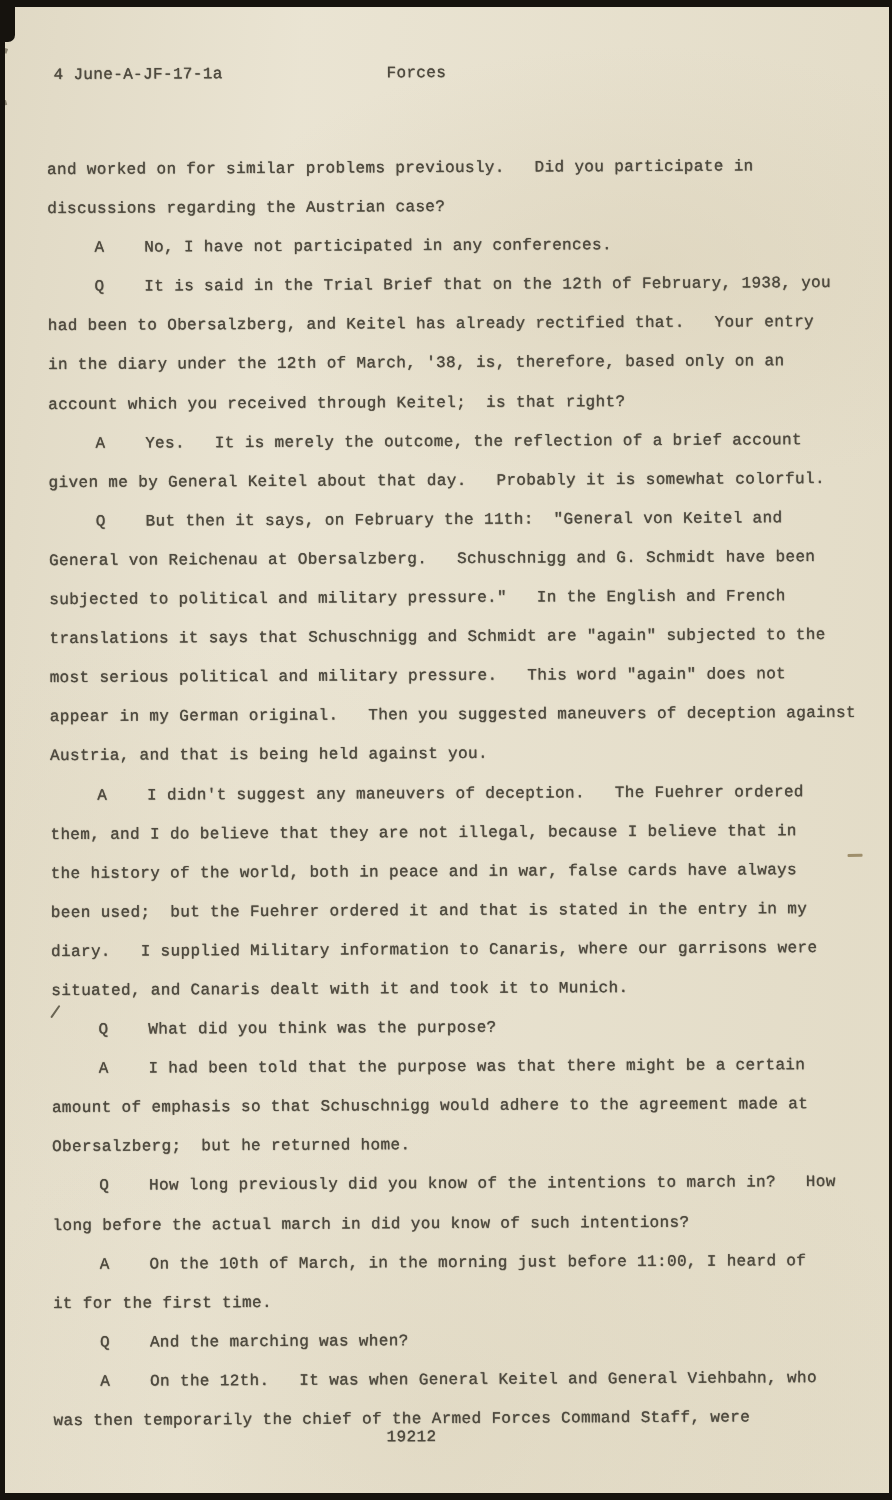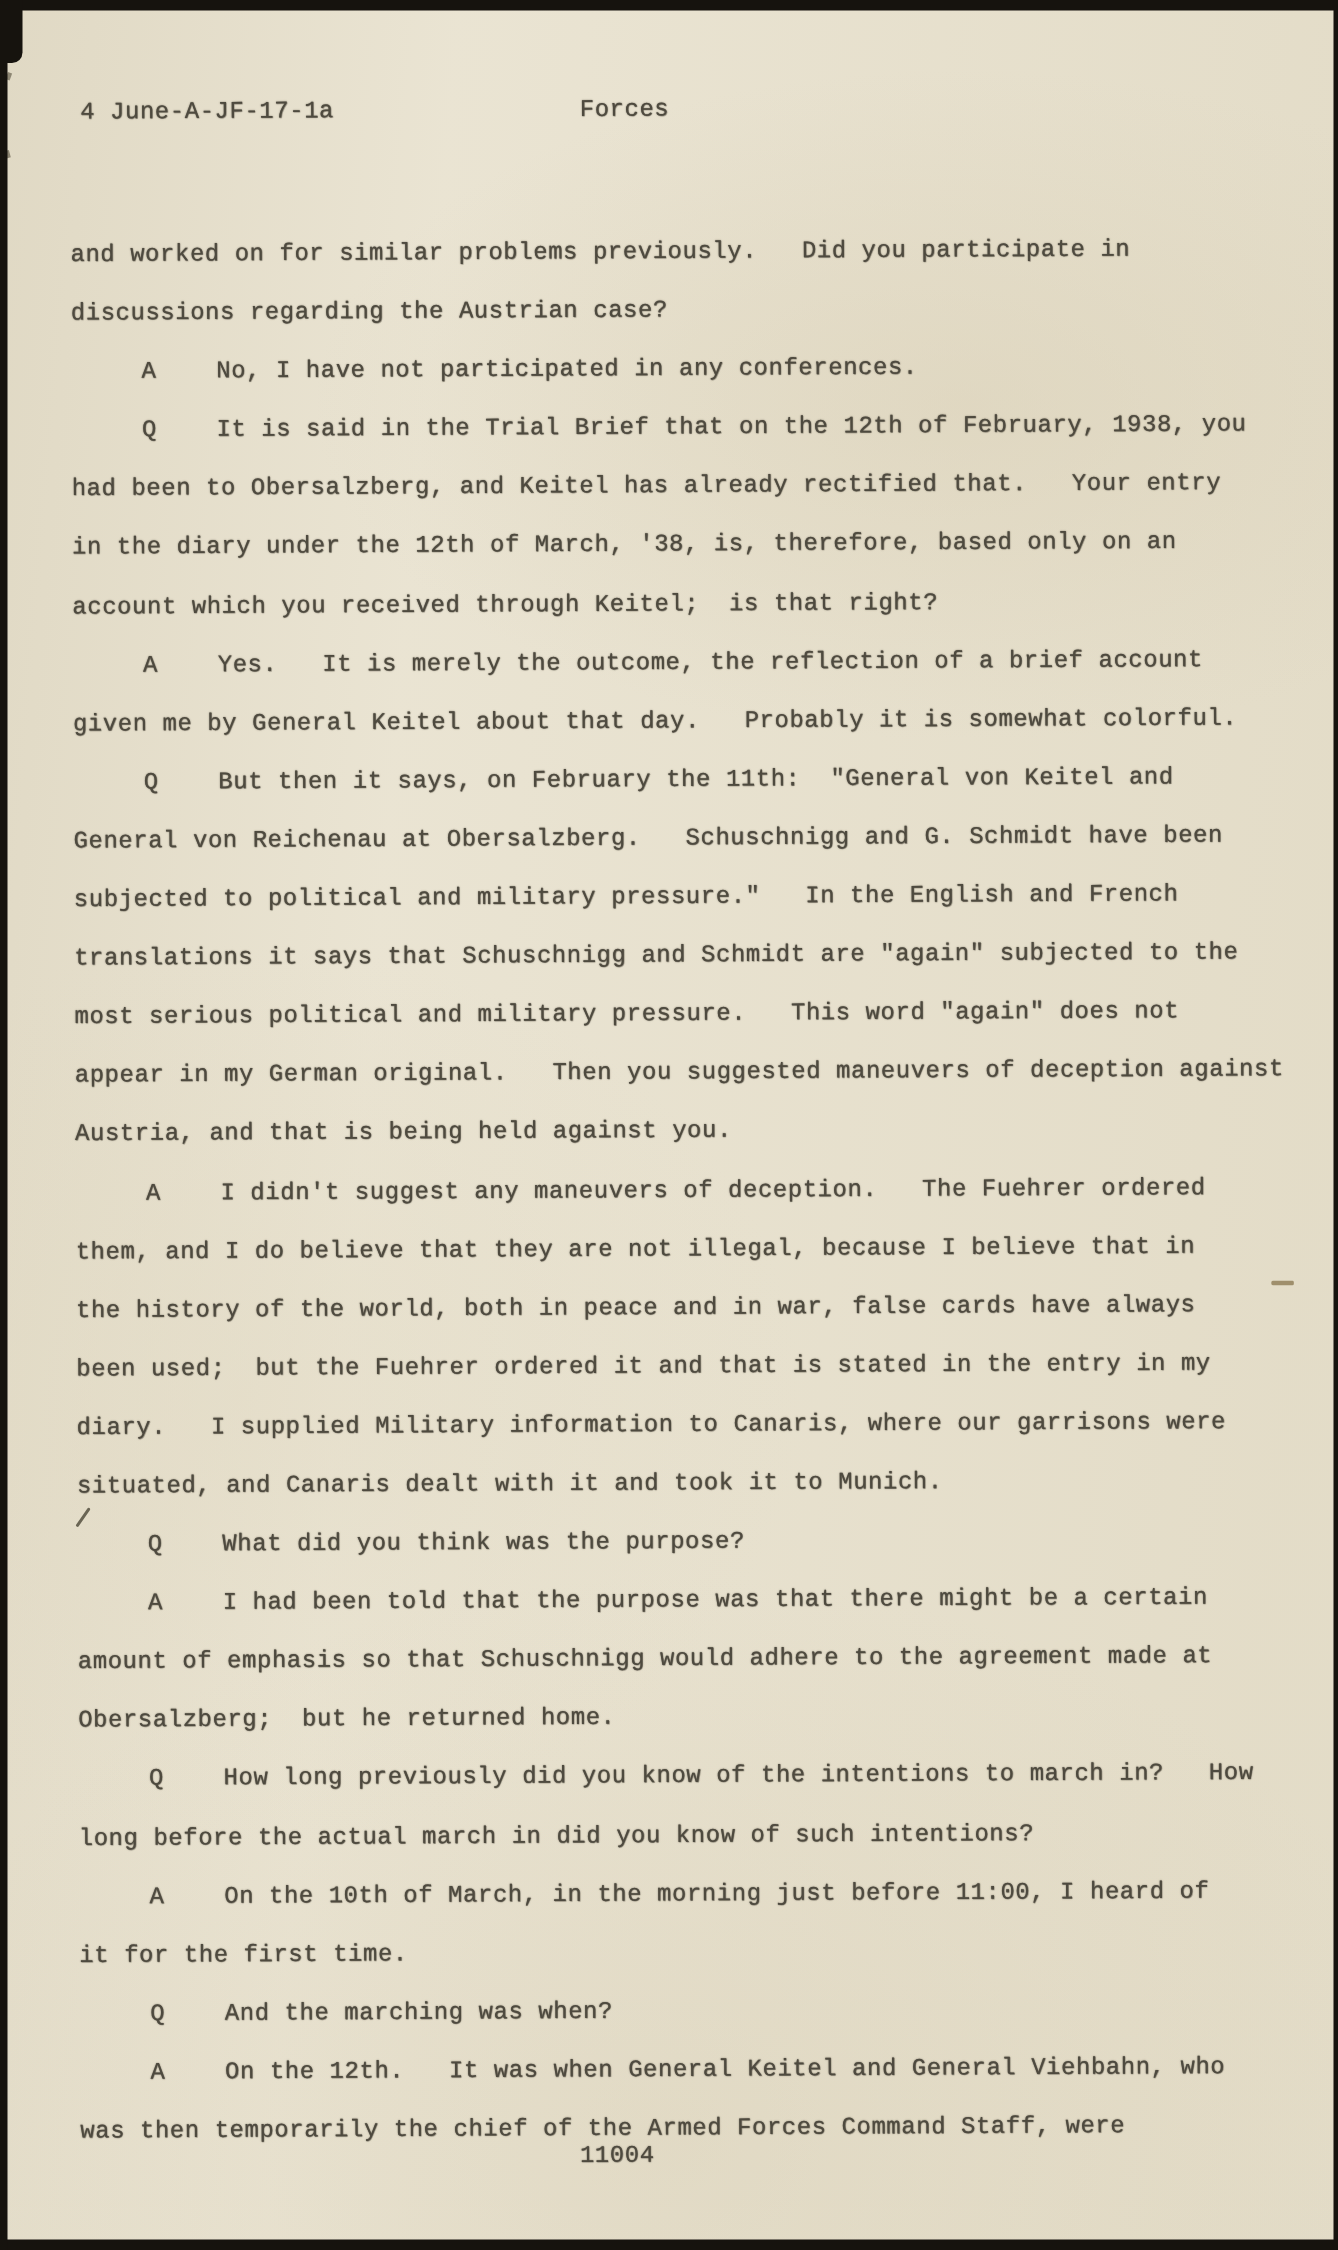--- a/index.html
+++ b/index.html
@@ -85,21 +85,21 @@
       <div class="line">Obersalzberg;  but he returned home.</div>
       <div class="line indent">Q    How long previously did you know of the intentions to march in?   How</div>
       <div class="line">long before the actual march in did you know of such intentions?</div>
       <div class="line indent">A    On the 10th of March, in the morning just before 11:00, I heard of</div>
       <div class="line">it for the first time.</div>
       <div class="line indent">Q    And the marching was when?</div>
       <div class="line indent">A    On the 12th.   It was when General Keitel and General Viehbahn, who</div>
       <div class="line">was then temporarily the chief of the Armed Forces Command Staff, were</div>
     </div>
 
-    <div class="footer">11004</div>
+    <div class="footer">19212</div>
 
     <div class="mark-slash"></div>
     <div class="mark-dash"></div>
     <div class="speck-a"></div>
     <div class="speck-b"></div>
   </div>
 
   <div class="edge-top"></div>
   <div class="edge-bottom"></div>
   <div class="edge-left"></div>

